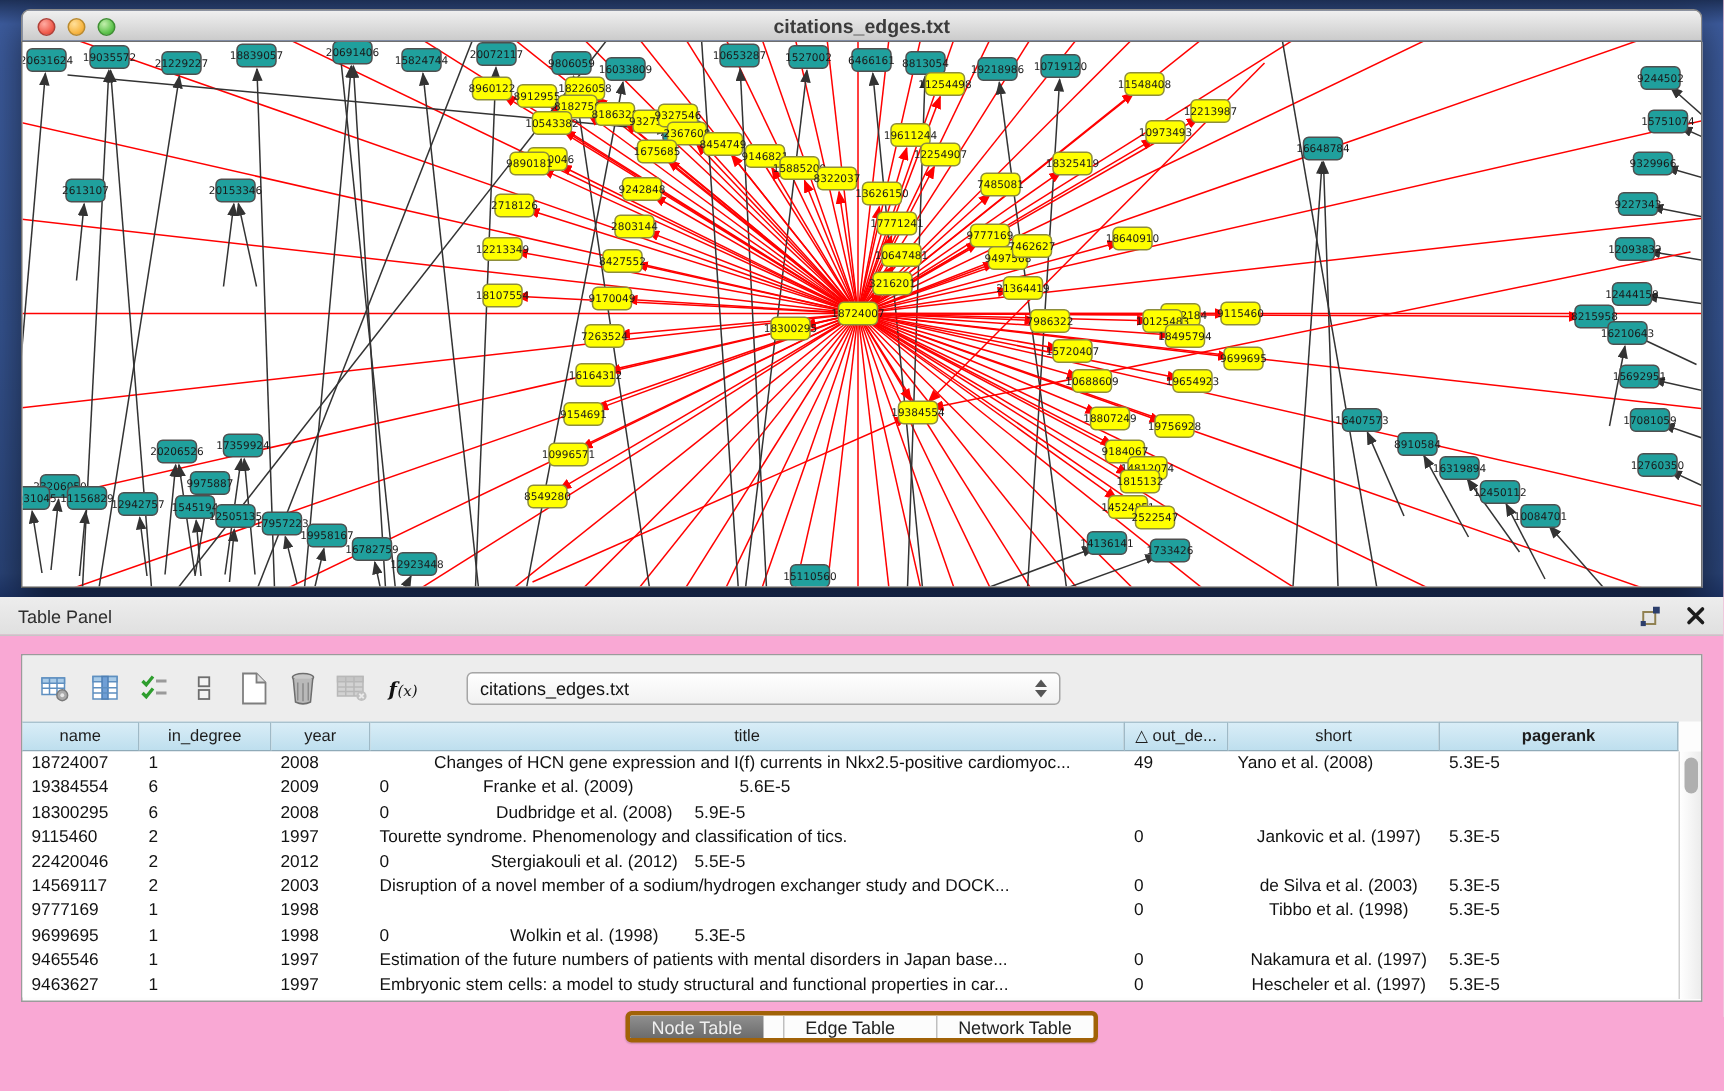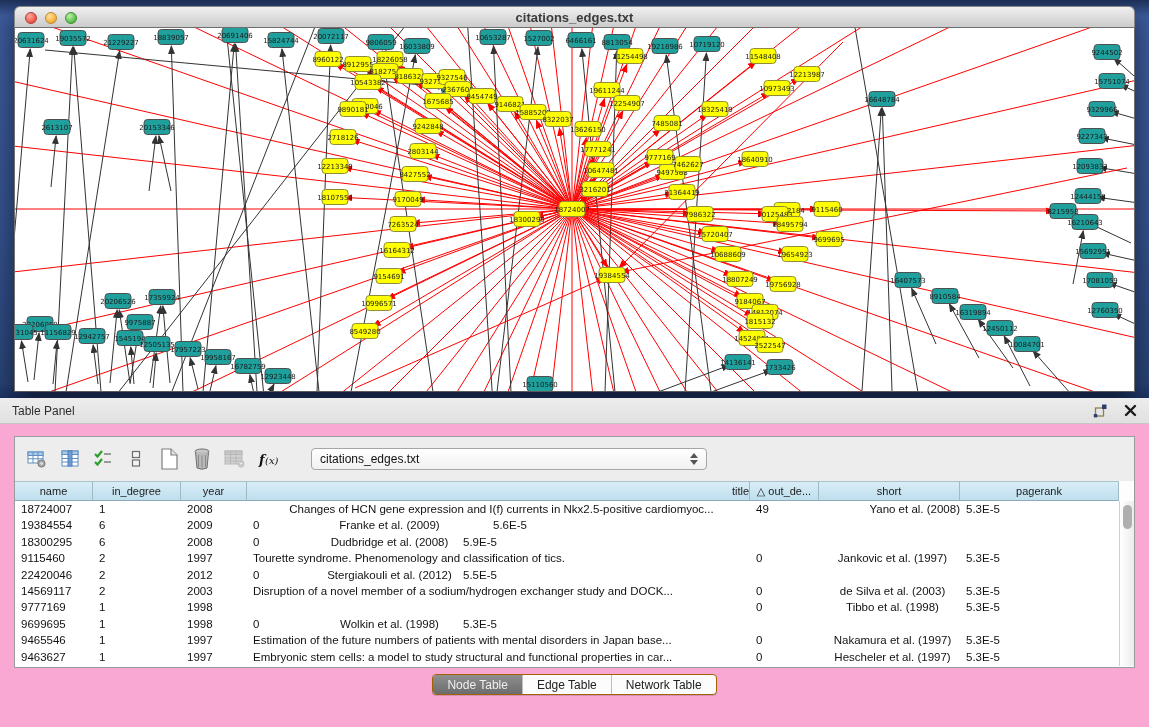--- a/index.html
+++ b/index.html
@@ -76,21 +76,21 @@
     font-size:11.5px; color:#121212; line-height:16.4px; padding-left:6px;
     white-space:nowrap; overflow:hidden;
   }
   .vscroll {
     position:absolute; top:64px; right:0; bottom:1px; width:15px;
     background:linear-gradient(90deg,#FFFFFF,#ECECEC); border-left:1px solid #CFCFCF;
   }
   .vthumb { position:absolute; top:4px; left:3px; width:9px; height:24px; border-radius:5px; background:#AFAFAF; }
 
   .tabsbar { position:absolute; top:276px; left:0; width:100%; display:flex; justify-content:center; }
-  .seg { display:flex; height:21px; border:1px solid #a16207; border-radius:4px; overflow:hidden; background:#FCFCFC; box-shadow:0 1px 1px rgba(0,0,0,.15); }
+  .seg { display:flex; height:21px; border:3px solid #a16207; border-radius:4px; overflow:hidden; background:#FCFCFC; box-shadow:0 1px 1px rgba(0,0,0,.15);gap:13px; }
   .segbtn {
     border:none; background:transparent; font-family:"Liberation Sans",sans-serif;
     font-size:12px; color:#222; padding:0 14px; border-left:1px solid #BFBFBF; cursor:pointer;
   }
   .segbtn:first-child { border-left:none; }
   .segbtn.active { background:linear-gradient(#8F8F8F,#6C6C6C); color:#EFEFEF; }
 
   .statusbar {
     position:absolute; bottom:0; left:0; width:100%; height:26px;
     background:linear-gradient(#EBEBEB,#D4D4D4); border-top:1px solid #ADADAD;
@@ -862,41 +862,41 @@
             <i class="dd-up"></i>
             <i class="dd-down"></i>
           </span>
       </div>
     </div>
 
     <div class="thead" id="thead">
         <div class="th" style="width: 78px;">name</div>
         <div class="th" style="width: 88px;">in_degree</div>
         <div class="th" style="width: 66px;">year</div>
-        <div class="th" style="width: 503px; text-align: right;">title</div>
+        <div class="th" style="width: 503px;">title</div>
         <div class="th" style="width: 69px;">△ out_de...</div>
         <div class="th" style="width: 141px;">short</div>
-        <div class="th" style="width: 159px;">pagerank</div>
+        <div class="th" style="width: 159px; font-weight: bold;">pagerank</div>
       </div>
     <div class="tbody" id="tbody">
         <div class="tr">
           <div class="td" style="width: 78px;">18724007</div>
           <div class="td" style="width: 88px;">1</div>
           <div class="td" style="width: 66px;">2008</div>
           <div class="td" style="width: 503px; text-align: center;">Changes of HCN gene expression and I(f) currents in Nkx2.5-positive cardiomyoc...</div>
           <div class="td" style="width: 69px;">49</div>
-          <div class="td" style="width: 141px; text-align: right;">Yano et al. (2008)</div>
+          <div class="td" style="width: 141px; text-align: left;">Yano et al. (2008)</div>
           <div class="td" style="width: 159px;">5.3E-5</div>
         </div>
         <div class="tr">
           <div class="td" style="width: 78px;">19384554</div>
           <div class="td" style="width: 88px;">6</div>
           <div class="td" style="width: 66px;">2009</div>
           <div class="td" style="width: 69px;">0</div>
-          <div class="td" style="width: 141px; text-align: center;">Franke et al. (2009)</div>
+          <div class="td" style="width: 141px; ">Franke et al. (2009)</div>
           <div class="td" style="width: 159px; margin-left: 30px;">5.6E-5</div>
         </div>
         <div class="tr">
           <div class="td" style="width: 78px;">18300295</div>
           <div class="td" style="width: 88px;">6</div>
           <div class="td" style="width: 66px;">2008</div>
           <div class="td" style="width: 69px;">0</div>
           <div class="td" style="width: 141px; text-align: center;">Dudbridge et al. (2008)</div>
           <div class="td" style="width: 159px;">5.9E-5</div>
         </div>

